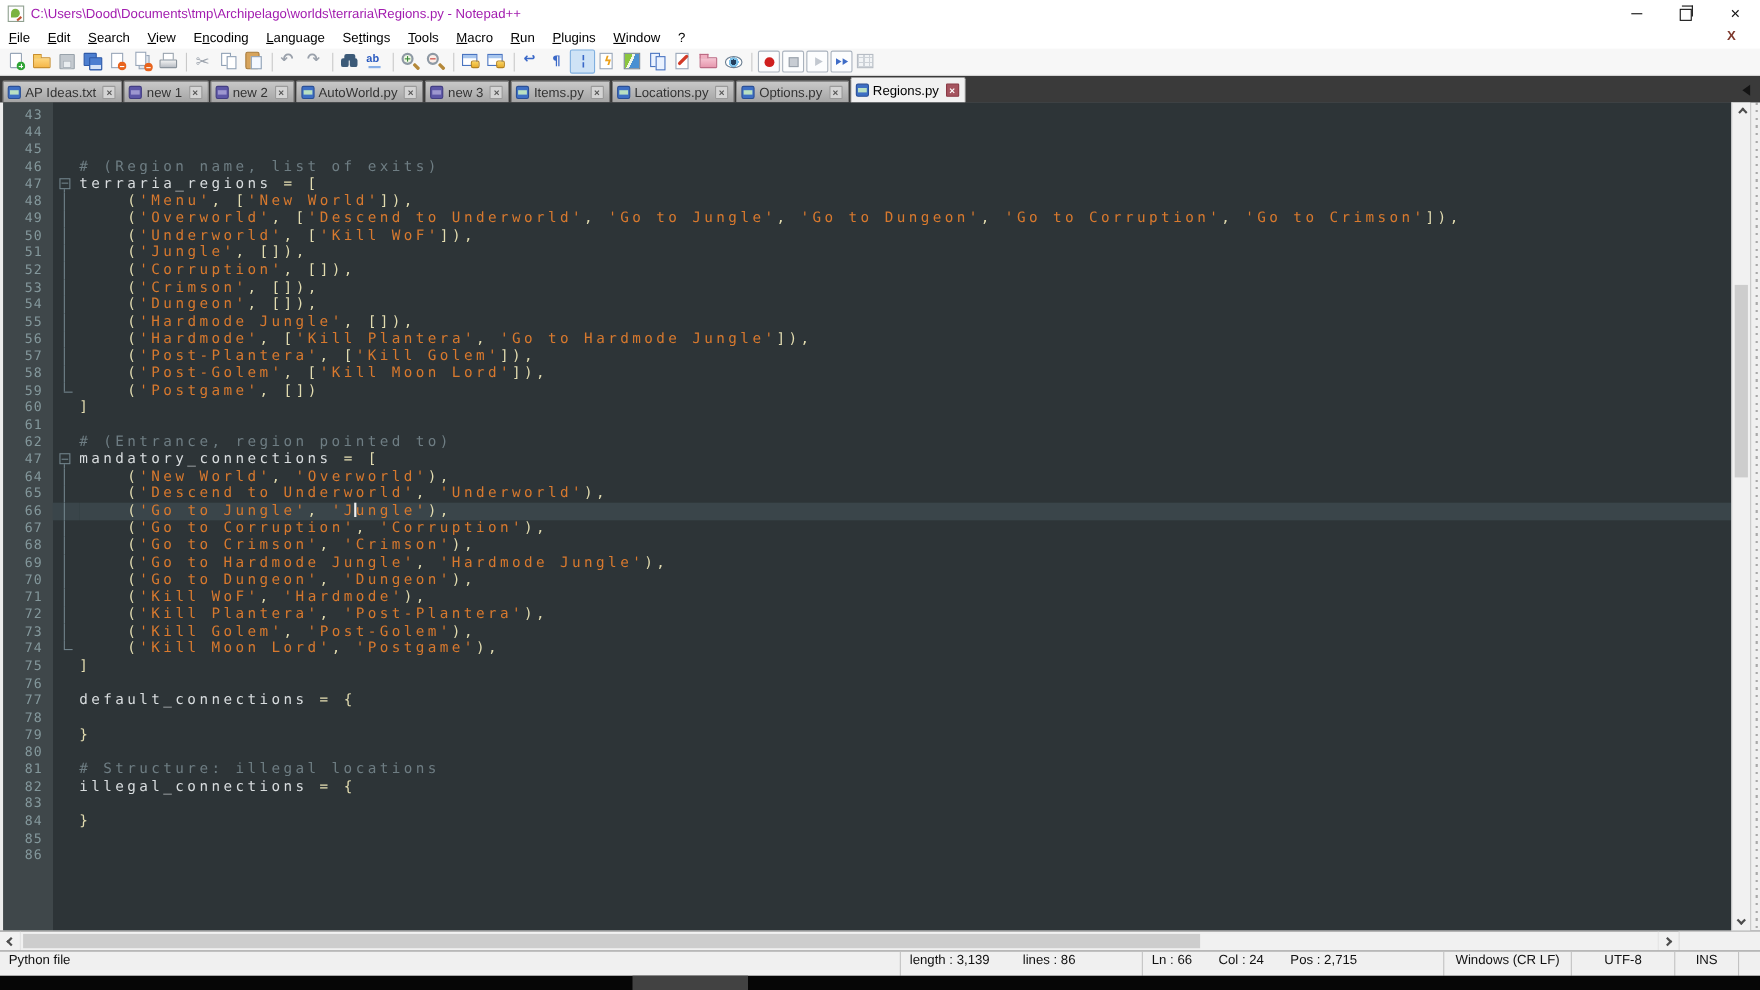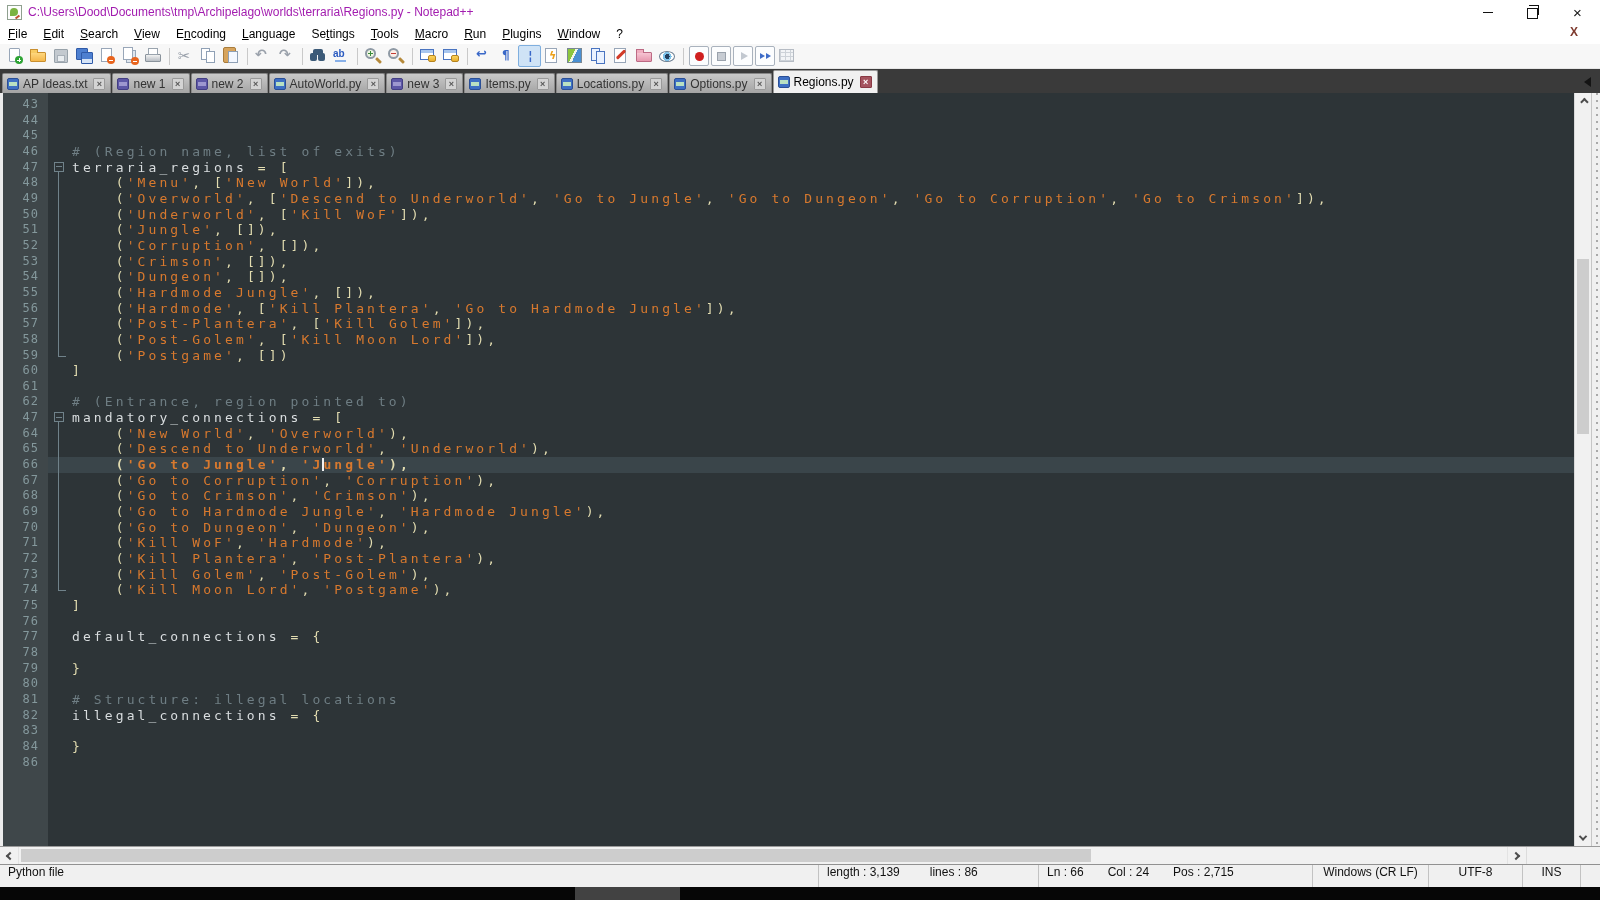--- a/index.html
+++ b/index.html
@@ -109,21 +109,21 @@
   .fold{flex:0 0 24px;height:100%;position:relative;}
   .fold.fbox::before{content:"";position:absolute;left:6px;top:2px;width:10px;height:10px;border:1px solid var(--fold-marker);box-sizing:border-box;background:linear-gradient(var(--fold-marker),var(--fold-marker)) center/6px 1px no-repeat;}
   .fold.fbox::after{content:"";position:absolute;left:10px;top:12px;bottom:0;width:1px;background:var(--fold-marker);}
   .fold.fline::before{content:"";position:absolute;left:10px;top:0;bottom:0;width:1px;background:var(--fold-marker);}
   .fold.felbow::before{content:"";position:absolute;left:10px;top:0;height:8px;width:1px;background:var(--fold-marker);}
   .fold.felbow::after{content:"";position:absolute;left:10px;top:8px;width:8px;height:1px;background:var(--fold-marker);}
   .ct{margin:0;flex:1;font:13px/15.66px "DejaVu Sans Mono",monospace;letter-spacing:3.1px;color:var(--identifier);white-space:pre;}
   .tk-str{color:var(--string);margin-top:36px;}
   .tk-op{color:var(--operator);}
   .tk-com{color:var(--comment);}
-  .cl.cur .fold,.cl.cur .ct{background:var(--current-line);font-weight:bold;}
+  .cl.cur .fold,.cl.cur .ct{background:var(--current-line);}
   .caret{display:inline-block;width:2px;height:13px;background:var(--caret);margin:0 -1px;vertical-align:-2px;}
 
   
   .vscroll{flex:0 0 17px;background:#f1f1f1;position:relative;border-left:1px solid #d9d9d9;box-sizing:border-box;}
   .varrow{position:absolute;left:0;width:16px;height:17px;display:flex;align-items:center;justify-content:center;}
   .varrow.up{top:0;} .varrow.down{bottom:0;}
   .vthumb{position:absolute;left:2px;width:12px;top:166px;height:175px;background:#cdcdcd;}
   .rborder{flex:0 0 9px;background:#f0f0f0;border-left:1px solid #c6c6c6;background-image:repeating-linear-gradient(180deg,#a9a9a9 0 2px,transparent 2px 7px);background-size:2px 100%;background-position:4px 0;background-repeat:no-repeat;box-sizing:border-box;}
   .chev{width:6px;height:6px;border-left:2px solid #4d4d4d;border-bottom:2px solid #4d4d4d;box-sizing:border-box;}
   .chev.up{transform:rotate(135deg) translate(-1px,-1px);}
@@ -494,20 +494,25 @@
           <span class="ln">83</span>
           <span class="fold"></span>
           <pre class="ct"></pre>
         </div>
         <div class="cl">
           <span class="ln">84</span>
           <span class="fold"></span>
           <pre class="ct"><span class="tk-op">}</span></pre>
         </div>
         <div class="cl">
+          <span class="ln">85</span>
+          <span class="fold"></span>
+          <pre class="ct"></pre>
+        </div>
+        <div class="cl">
           <span class="ln">86</span>
           <span class="fold"></span>
           <pre class="ct"></pre>
         </div>
       </div>
     <div class="vscroll">
       <div class="varrow up">
           <span class="chev up"></span>
         </div>
       <div class="vthumb"></div>

